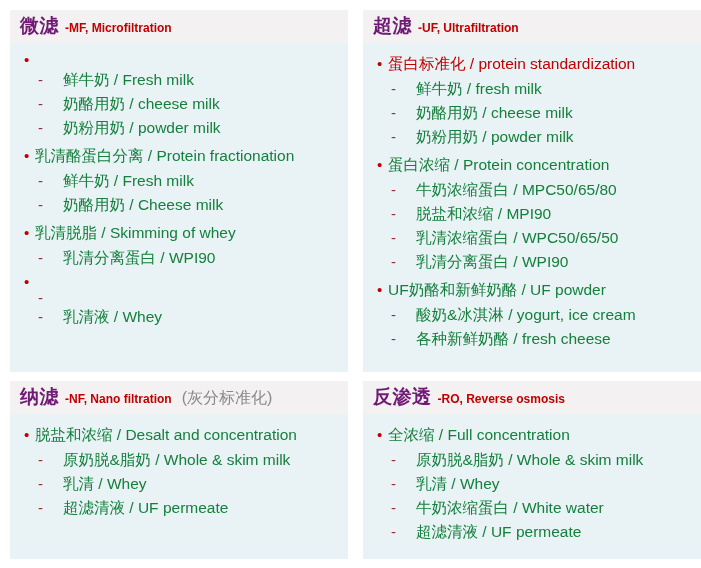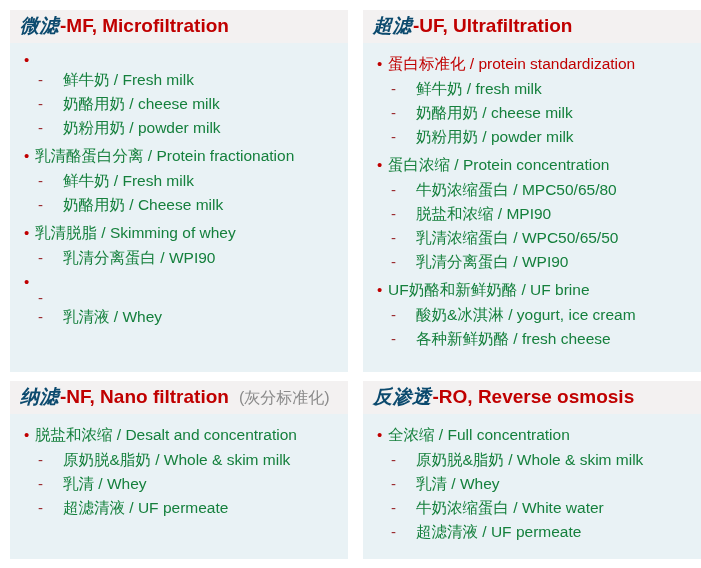--- a/index.html
+++ b/index.html
@@ -33,29 +33,28 @@
   }
   .panel-header {
     background: #f3f1f1;
     padding: 6px 6px 7px 10px;
     line-height: 1.05;
     white-space: nowrap;
   }
   .hdr-cn {
     font-size: 19px;
     font-weight: bold;
-    color: #0c4a6e;
+    color: #701a75;
     letter-spacing: 0.5px;
-    font-style: italic;
   }
   .hdr-en {
-    font-size: 19px;
+    font-size: 12px;
     font-weight: bold;
     color: #c00000;
-    margin-left: 1px;
+    margin-left: 6px;
   }
   .hdr-note {
     font-size: 16px;
     font-weight: normal;
     color: #8a8a8a;
     margin-left: 10px;
   }
   .panel-body {
     flex: 1;
     padding: 8px 4px 6px 4px;
@@ -190,21 +189,21 @@
           <span class="marker-dash">-</span>
           <span class="txt">乳清浓缩蛋白 / WPC50/65/50</span>
         </div>
         <div class="row lvl2">
           <span class="marker-dash">-</span>
           <span class="txt">乳清分离蛋白 / WPI90</span>
         </div>
         <div class="spacer-sm"></div>
         <div class="row lvl1">
           <span class="marker-bullet">•</span>
-          <span class="txt">UF奶酪和新鲜奶酪 / UF brine</span>
+          <span class="txt">UF奶酪和新鲜奶酪 / UF powder</span>
         </div>
         <div class="row lvl2">
           <span class="marker-dash">-</span>
           <span class="txt">酸奶&amp;冰淇淋 / yogurt, ice cream</span>
         </div>
         <div class="row lvl2">
           <span class="marker-dash">-</span>
           <span class="txt">各种新鲜奶酪 / fresh cheese</span>
         </div>
       </div>

